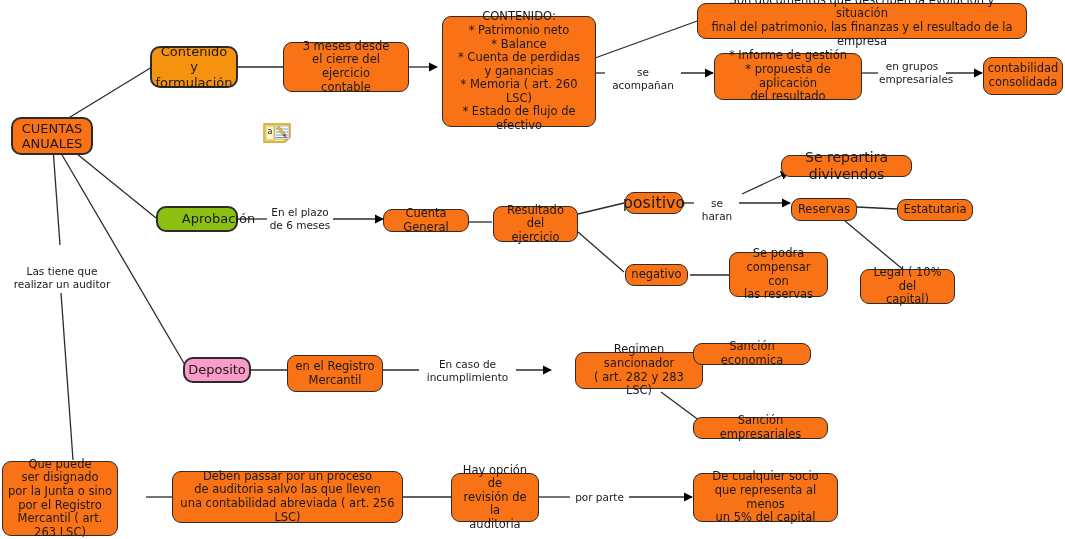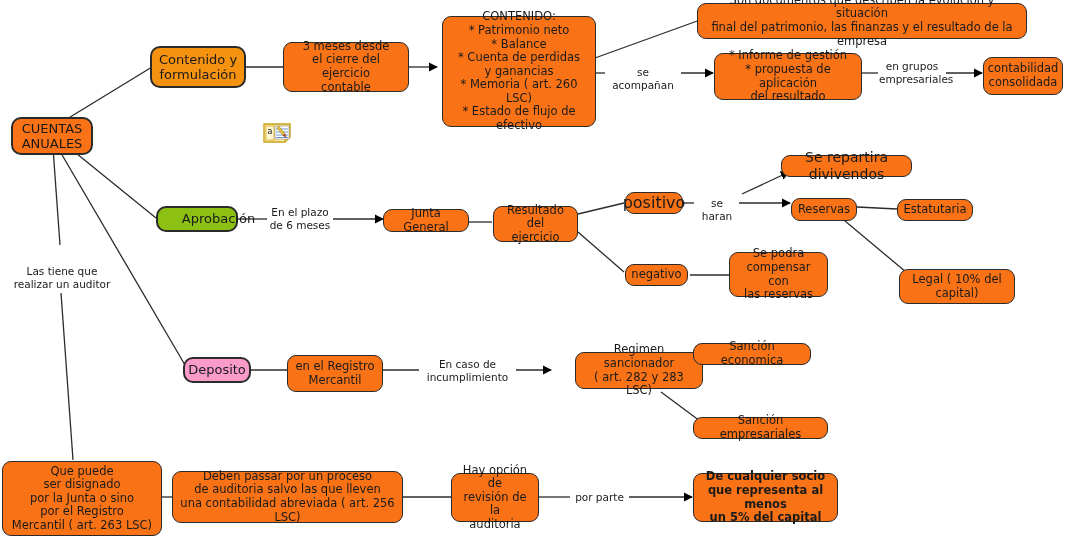--- a/index.html
+++ b/index.html
@@ -130,21 +130,21 @@
       <path d="M 402 497 L 451 497"></path>
 
       <path d="M 539 497 L 570 497"></path>
       <path d="M 626 497 L 692 497" marker-end="url(#arrow)"></path>
     </g>
   </svg>
 
   <div class="node concept" style="left:11px; top:117px; width:82px; height:38px; font-size:13px;">CUENTAS
 ANUALES</div>
 
-  <div class="node concept orange" style="left:150px; top:46px; width:96px; height:42px; font-size:13px;">Contenido y
+  <div class="node concept orange" style="left:150px; top:46px; width:88px; height:42px; font-size:13px;">Contenido y
 formulación</div>
 
   <div class="node" style="left:283px; top:42px; width:126px; height:50px; font-size:11.5px;">3 meses desde
 el cierre del ejercicio
 contable</div>
 
   <div class="node" style="left:442px; top:16px; width:154px; height:111px; font-size:11.5px;">CONTENIDO:
 * Patrimonio neto
 * Balance
 * Cuenta de perdidas
@@ -158,69 +158,69 @@
 
   <div class="node" style="left:714px; top:53px; width:148px; height:47px; font-size:11.5px;">* Informe de gestión
 * propuesta de aplicación
 del resultado</div>
 
   <div class="node" style="left:983px; top:57px; width:80px; height:38px; font-size:11.5px;">contabilidad
 consolidada</div>
 
   <div class="node concept green" style="left:156px; top:206px; width:82px; height:26px; font-size:13px;padding-left:48px;">Aprobación</div>
 
-  <div class="node" style="left:383px; top:209px; width:86px; height:23px; font-size:11.5px;">Junta General</div>
+  <div class="node" style="left:383px; top:209px; width:86px; height:23px; font-size:11.5px;">Cuenta General</div>
 
   <div class="node" style="left:493px; top:206px; width:85px; height:36px; font-size:11.5px;">Resultado del
 ejercicio</div>
 
   <div class="node" style="left:625px; top:192px; width:58px; height:22px; font-size:16px;">positivo</div>
 
   <div class="node" style="left:625px; top:264px; width:63px; height:22px; font-size:11.5px;">negativo</div>
 
   <div class="node" style="left:781px; top:155px; width:131px; height:22px; font-size:14px;">Se repartira divivendos</div>
 
   <div class="node" style="left:791px; top:198px; width:66px; height:23px; font-size:11.5px;">Reservas</div>
 
   <div class="node" style="left:897px; top:199px; width:76px; height:22px; font-size:11.5px;">Estatutaria</div>
 
-  <div class="node" style="left:899px; top:269px; width:116px; height:35px; font-size:11.5px;">Legal ( 10% del
+  <div class="node" style="left:860px; top:269px; width:95px; height:35px; font-size:11.5px;">Legal ( 10% del
 capital)</div>
 
   <div class="node" style="left:729px; top:252px; width:99px; height:45px; font-size:11.5px;">Se podra
 compensar con
 las reservas</div>
 
   <div class="node concept pink" style="left:183px; top:357px; width:68px; height:26px; font-size:13px;">Deposito</div>
 
   <div class="node" style="left:287px; top:355px; width:96px; height:37px; font-size:11.5px;">en el Registro
 Mercantil</div>
 
   <div class="node" style="left:575px; top:352px; width:128px; height:37px; font-size:11.5px;">Regimen sancionador
 ( art. 282 y 283 LSC)</div>
 
   <div class="node" style="left:693px; top:343px; width:118px; height:22px; font-size:11.5px;">Sanción economica</div>
 
   <div class="node" style="left:693px; top:417px; width:135px; height:22px; font-size:11.5px;">Sanción empresariales</div>
 
-  <div class="node" style="left:2px; top:461px; width:160px; height:75px; font-size:11.5px;">Que puede
+  <div class="node" style="left:2px; top:461px; width:116px; height:75px; font-size:11.5px;">Que puede
 ser disignado
 por la Junta o sino
 por el Registro
 Mercantil ( art. 263 LSC)</div>
 
   <div class="node" style="left:172px; top:471px; width:231px; height:52px; font-size:11.5px;">Deben passar por un proceso
 de auditoria salvo las que lleven
 una contabilidad abreviada ( art. 256 LSC)</div>
 
   <div class="node" style="left:451px; top:473px; width:88px; height:49px; font-size:11.5px;">Hay opción de
 revisión de la
 auditoria</div>
 
-  <div class="node" style="left:693px; top:473px; width:145px; height:49px; font-size:11.5px;font-weight:bold;">De cualquier socio
+  <div class="node" style="left:693px; top:473px; width:145px; height:49px; font-size:11.5px;">De cualquier socio
 que representa al menos
 un 5% del capital</div>
 
   <div class="link-label" style="left:605px; top:66px; width:74px; font-size:10.5px;">se acompañan</div>
 
   <div class="link-label" style="left:878px; top:60px; width:66px; font-size:10.5px;">en grupos
 empresariales</div>
 
   <div class="link-label" style="left:267px; top:206px; width:64px; font-size:10.5px;">En el plazo
 de 6 meses</div>

